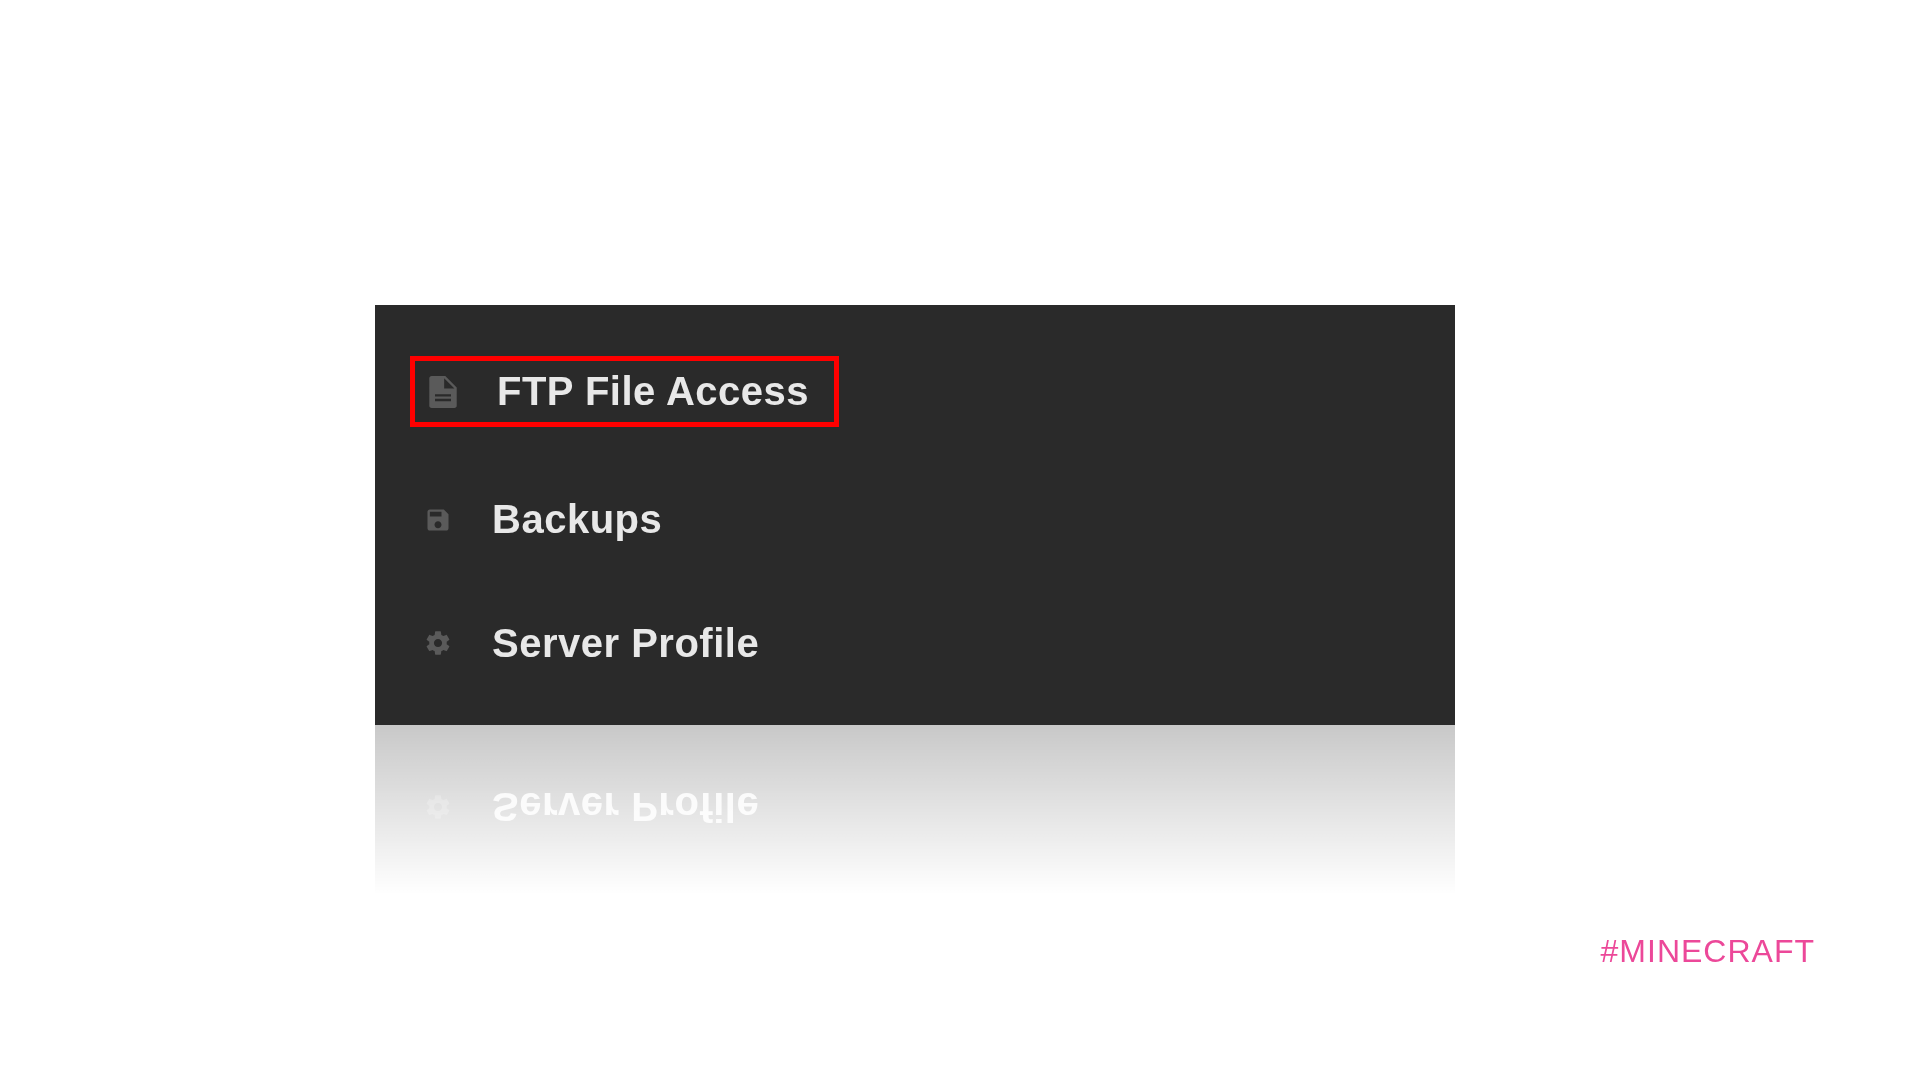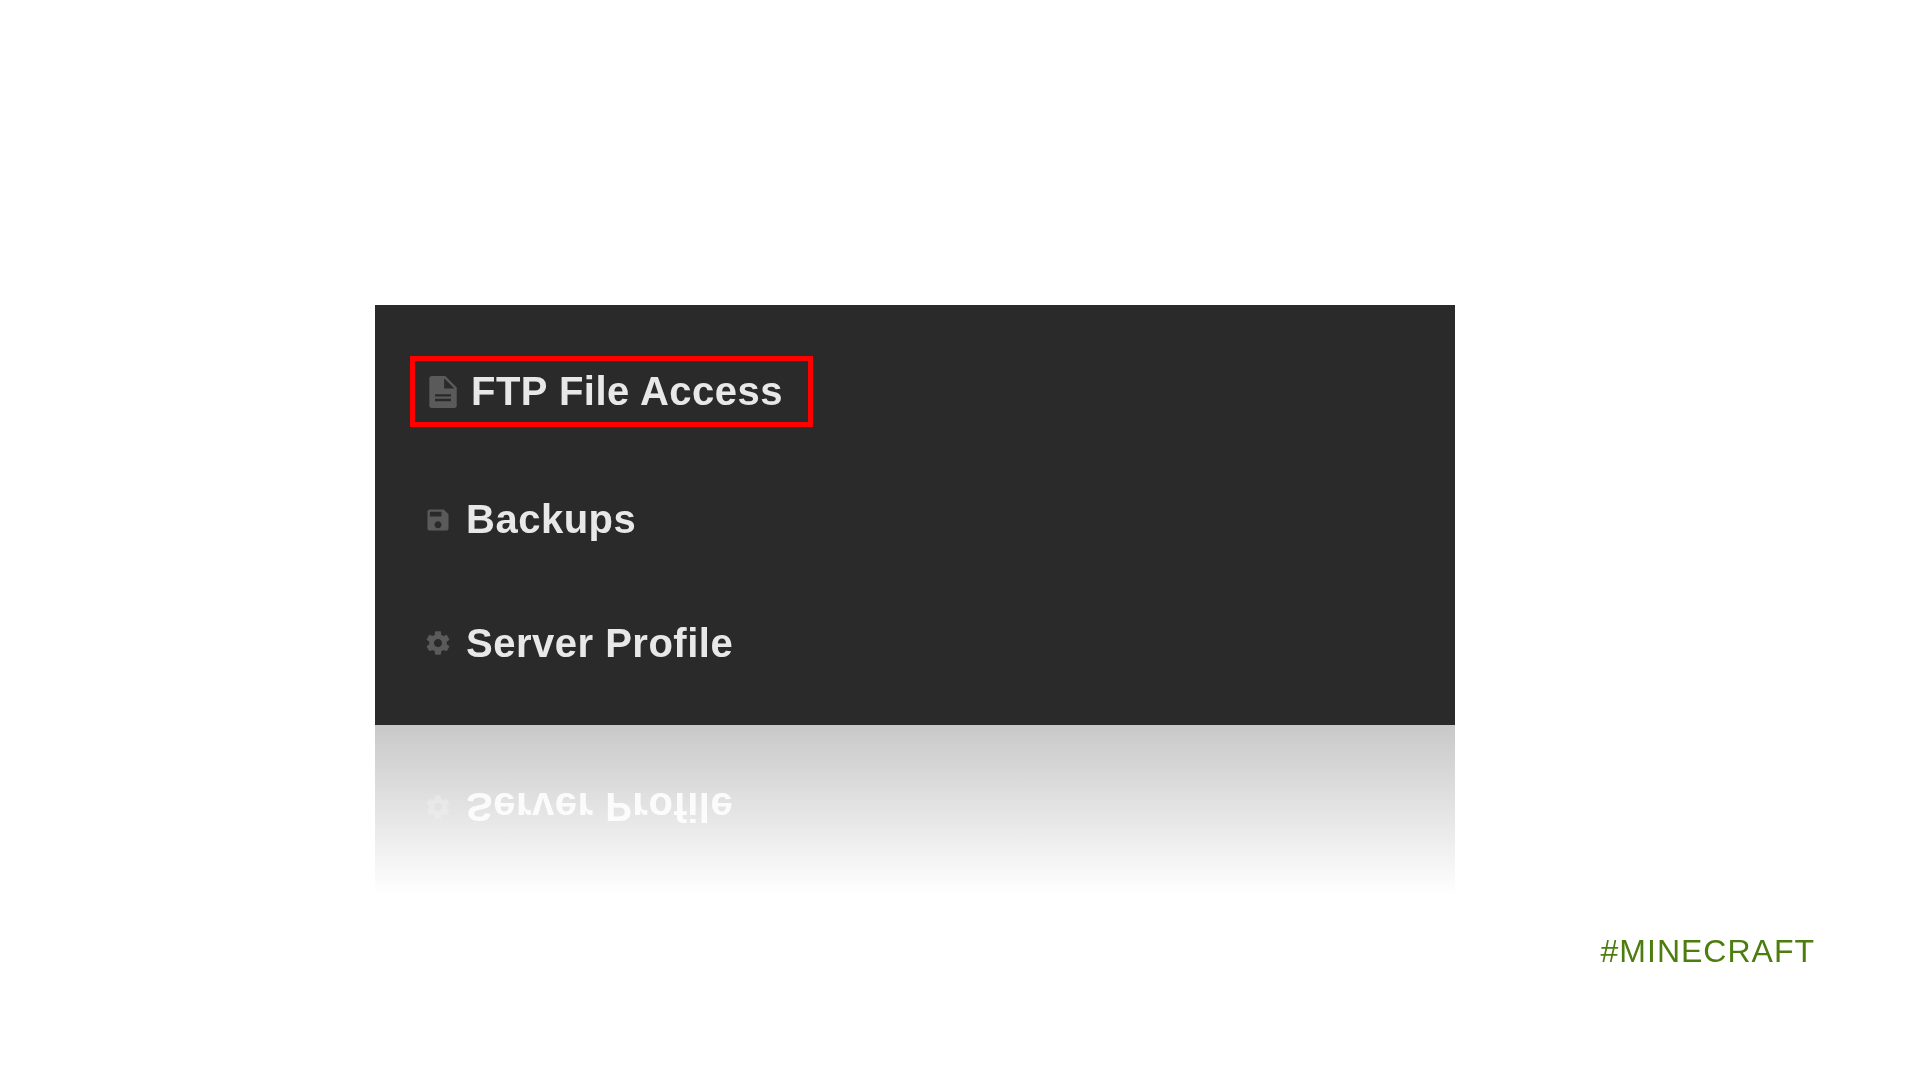--- a/index.html
+++ b/index.html
@@ -44,21 +44,21 @@
       background: #2a2a2a;
       padding: 20px 35px;
       display: flex;
       flex-direction: column;
       justify-content: space-around;
     }
     
     .menu-item {
       display: flex;
       align-items: center;
-      gap: 12px;
+      gap: 38px;
       padding: 8px 12px;
       cursor: pointer;
       text-align: center;
     }
     
     .menu-item.highlighted {
       border: 5px solid #ff0000;
       padding: 8px 12px;
       width: fit-content;
       padding-right: 25px;
@@ -100,21 +100,21 @@
       right: 0;
       bottom: 0;
       background: linear-gradient(to top, rgba(255,255,255,0) 0%, rgba(255,255,255,1) 40%);
       pointer-events: none;
     }
     
     .hashtag {
       position: absolute;
       bottom: 110px;
       right: 105px;
-      color: #4d7c0f;
+      color: #ec4899;
       font-size: 32px;
       font-weight: 500;
       letter-spacing: 1px;
       z-index: 3;
     }
   </style>
 </head>
 <body>
 
 <div class="watermark">NeuronVM</div>

